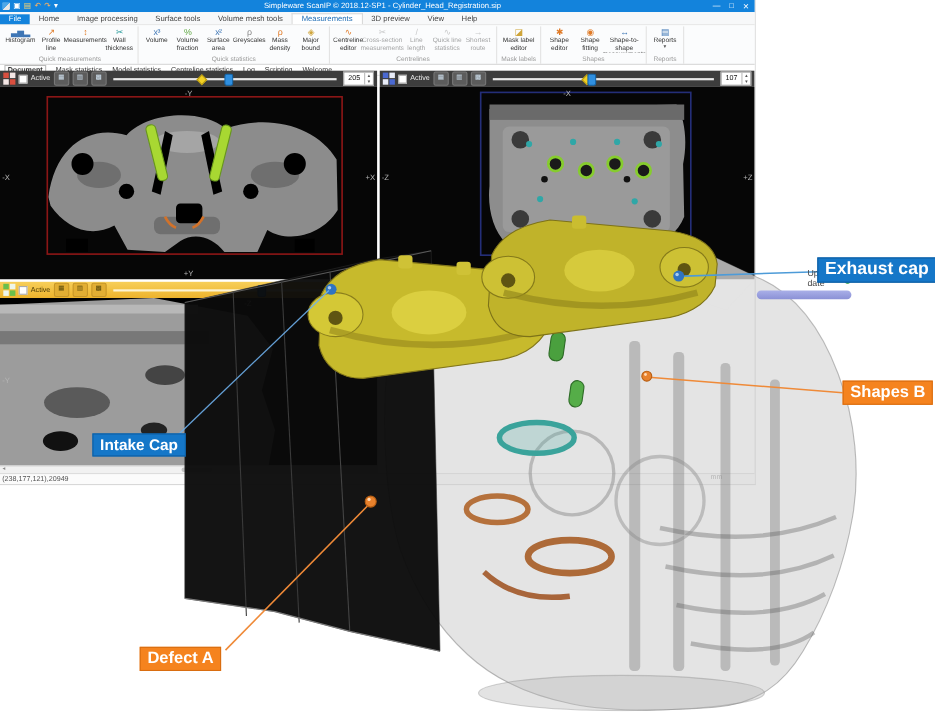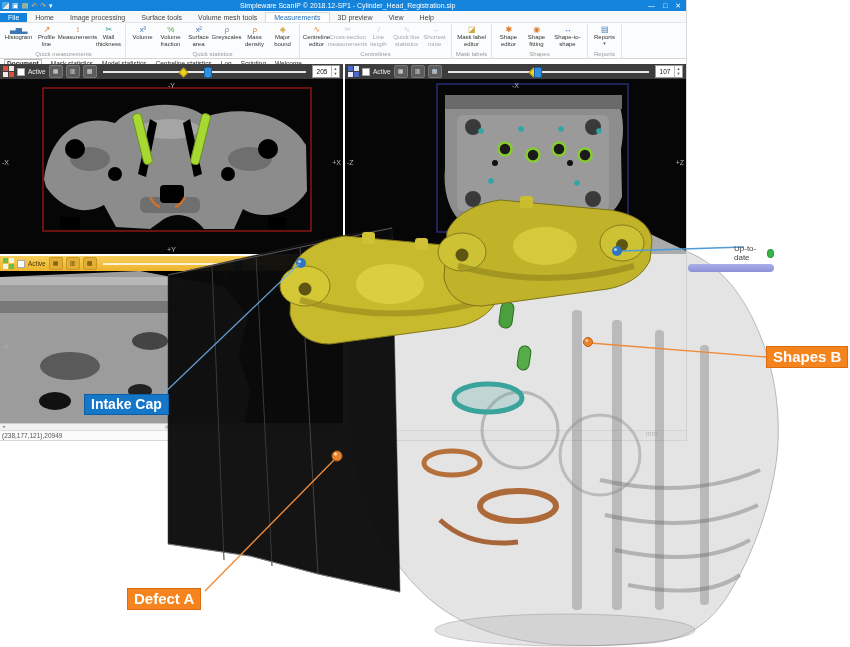--- a/index.html
+++ b/index.html
@@ -504,17 +504,18 @@
   </svg>
 
   <div class="uptodate">
     <div class="udrow">
       <span class="ud-text">Up-to-date</span>
       <span class="ud-dot"></span>
     </div>
     <div class="ud-bar"></div>
   </div>
 
+  <div class="callout blue" style="left:743px;top:234px;font-size:16px;">Exhaust cap</div>
   <div class="callout orange" style="left:766px;top:346px;font-size:15px;">Shapes B</div>
   <div class="callout blue" style="left:84px;top:394px;font-size:14px;">Intake Cap</div>
   <div class="callout orange" style="left:127px;top:588px;font-size:15px;">Defect A</div>
 
 </div>
 
 </body></html>

